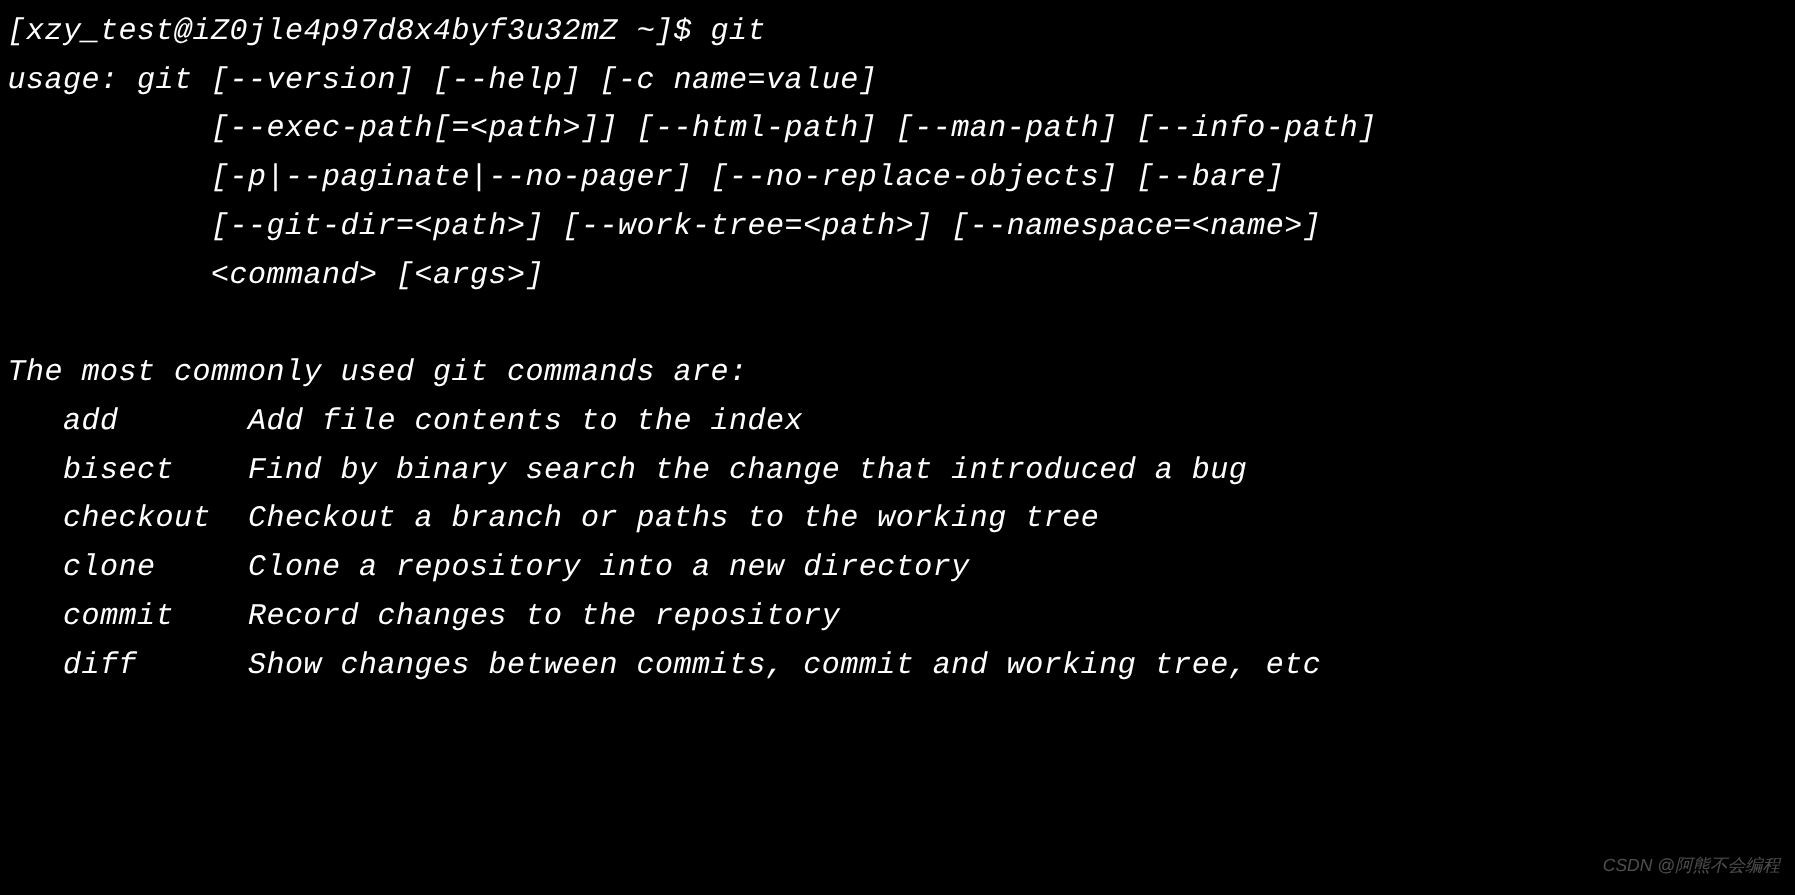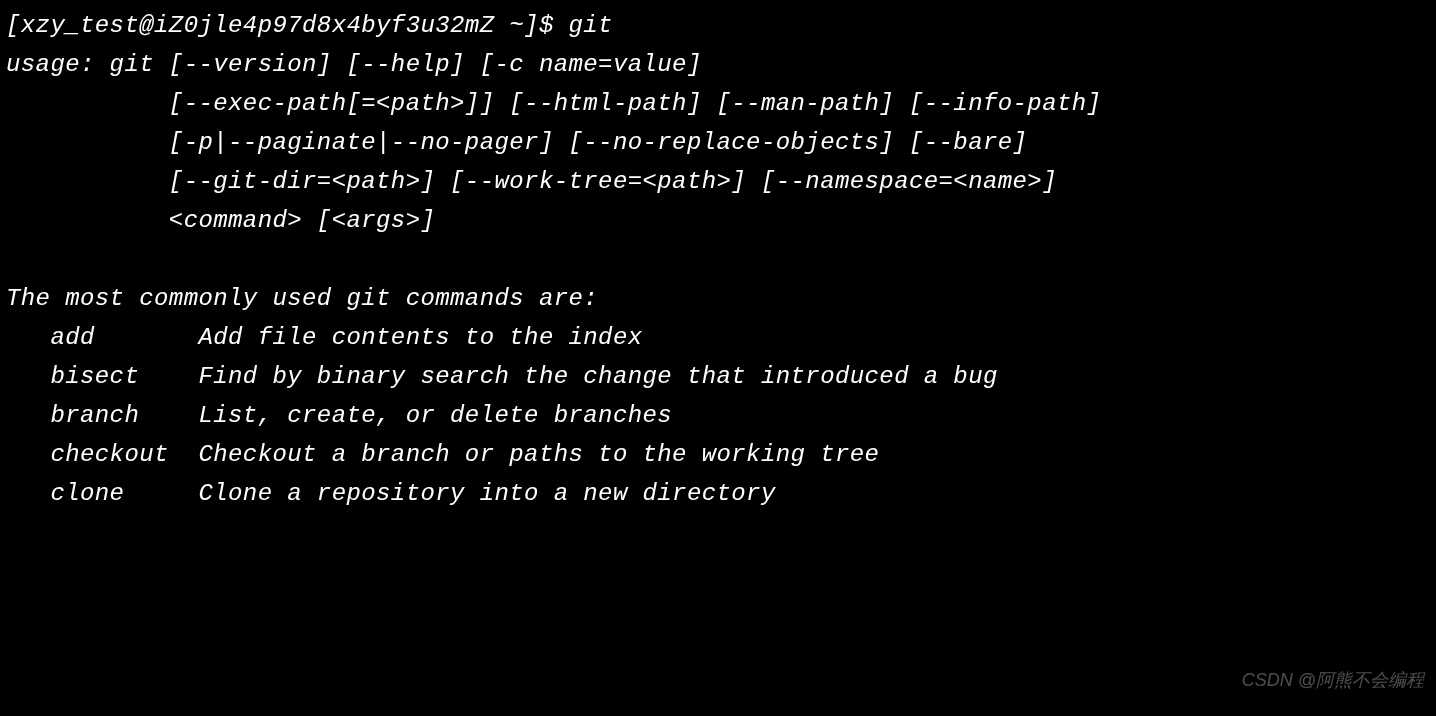--- a/index.html
+++ b/index.html
@@ -19,41 +19,42 @@
       position: relative;
     }
     .line {
       white-space: pre;
       padding-left: 6px;
     }
     .blank { height: 39px; }
     .watermark {
       position: absolute;
       right: 12px;
-      bottom: 16px;
+      bottom: 4px;
       font-family: "PingFang SC","Microsoft YaHei",sans-serif;
-      font-size: 18px;
+      font-size: 14px;
       color: rgba(255,255,255,0.30);
       letter-spacing: 0px;
       font-weight: 400;
       pointer-events: none;
     }
   </style>
 </head>
 <body>
 
 <div class="line">[xzy_test@iZ0jle4p97d8x4byf3u32mZ ~]$ git</div>
 <div class="line">usage: git [--version] [--help] [-c name=value]</div>
 <div class="line">           [--exec-path[=&lt;path&gt;]] [--html-path] [--man-path] [--info-path]</div>
 <div class="line">           [-p|--paginate|--no-pager] [--no-replace-objects] [--bare]</div>
 <div class="line">           [--git-dir=&lt;path&gt;] [--work-tree=&lt;path&gt;] [--namespace=&lt;name&gt;]</div>
 <div class="line">           &lt;command&gt; [&lt;args&gt;]</div>
 <div class="blank"></div>
 <div class="line">The most commonly used git commands are:</div>
 <div id="commands-container">
     <div class="line">   add       Add file contents to the index</div>
     <div class="line">   bisect    Find by binary search the change that introduced a bug</div>
-    <div class="line">   branch    List, create, or delete branches</div>
     <div class="line">   checkout  Checkout a branch or paths to the working tree</div>
     <div class="line">   clone     Clone a repository into a new directory</div>
+    <div class="line">   commit    Record changes to the repository</div>
+    <div class="line">   diff      Show changes between commits, commit and working tree, etc</div>
   </div>
 
 <div class="watermark">CSDN @阿熊不会编程</div>
 
 </body></html>

